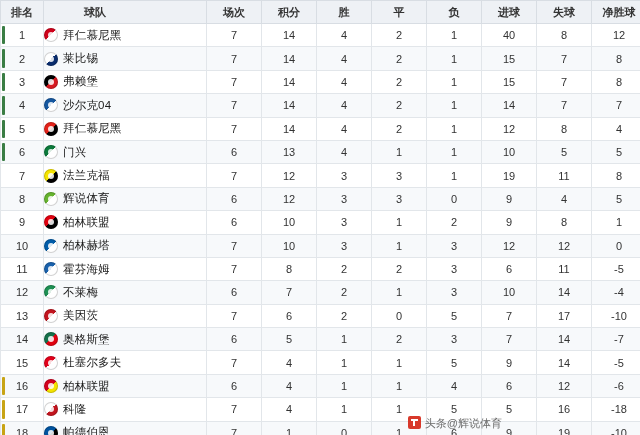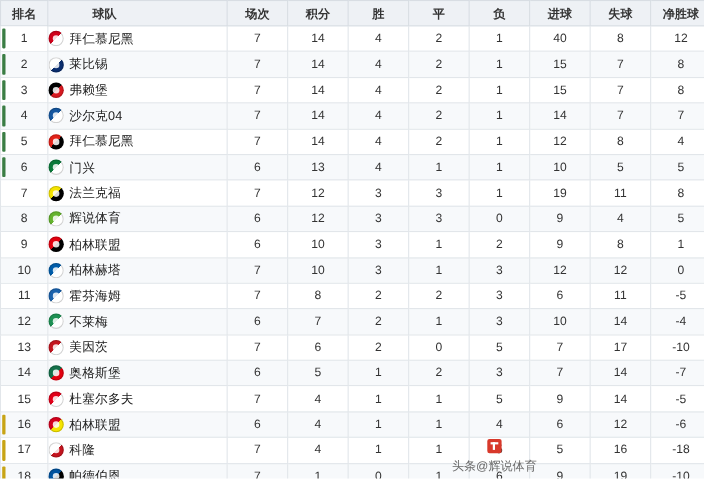--- a/index.html
+++ b/index.html
@@ -97,29 +97,27 @@
   }
   .team-name {
     font-size: 11.5px;
     color: #1b1b1b;
     letter-spacing: 0.2px;
   }
   .num { font-variant-numeric: tabular-nums; }
 
   .watermark {
     position: absolute;
-    right: 20px;
+    right: 6px;
     bottom: 4px;
     display: flex;
-    align-items: center;
     gap: 4px;
     font-size: 11px;
     color: #6b6b6b;
     background: rgba(255,255,255,0.0);
-    flex-direction: column;
   }
   .watermark .wm-logo {
     width: 13px;
     height: 13px;
     border-radius: 2px;
     background: #d8392b;
     position: relative;
     flex: 0 0 13px;
   }
   .watermark .wm-logo::before {

